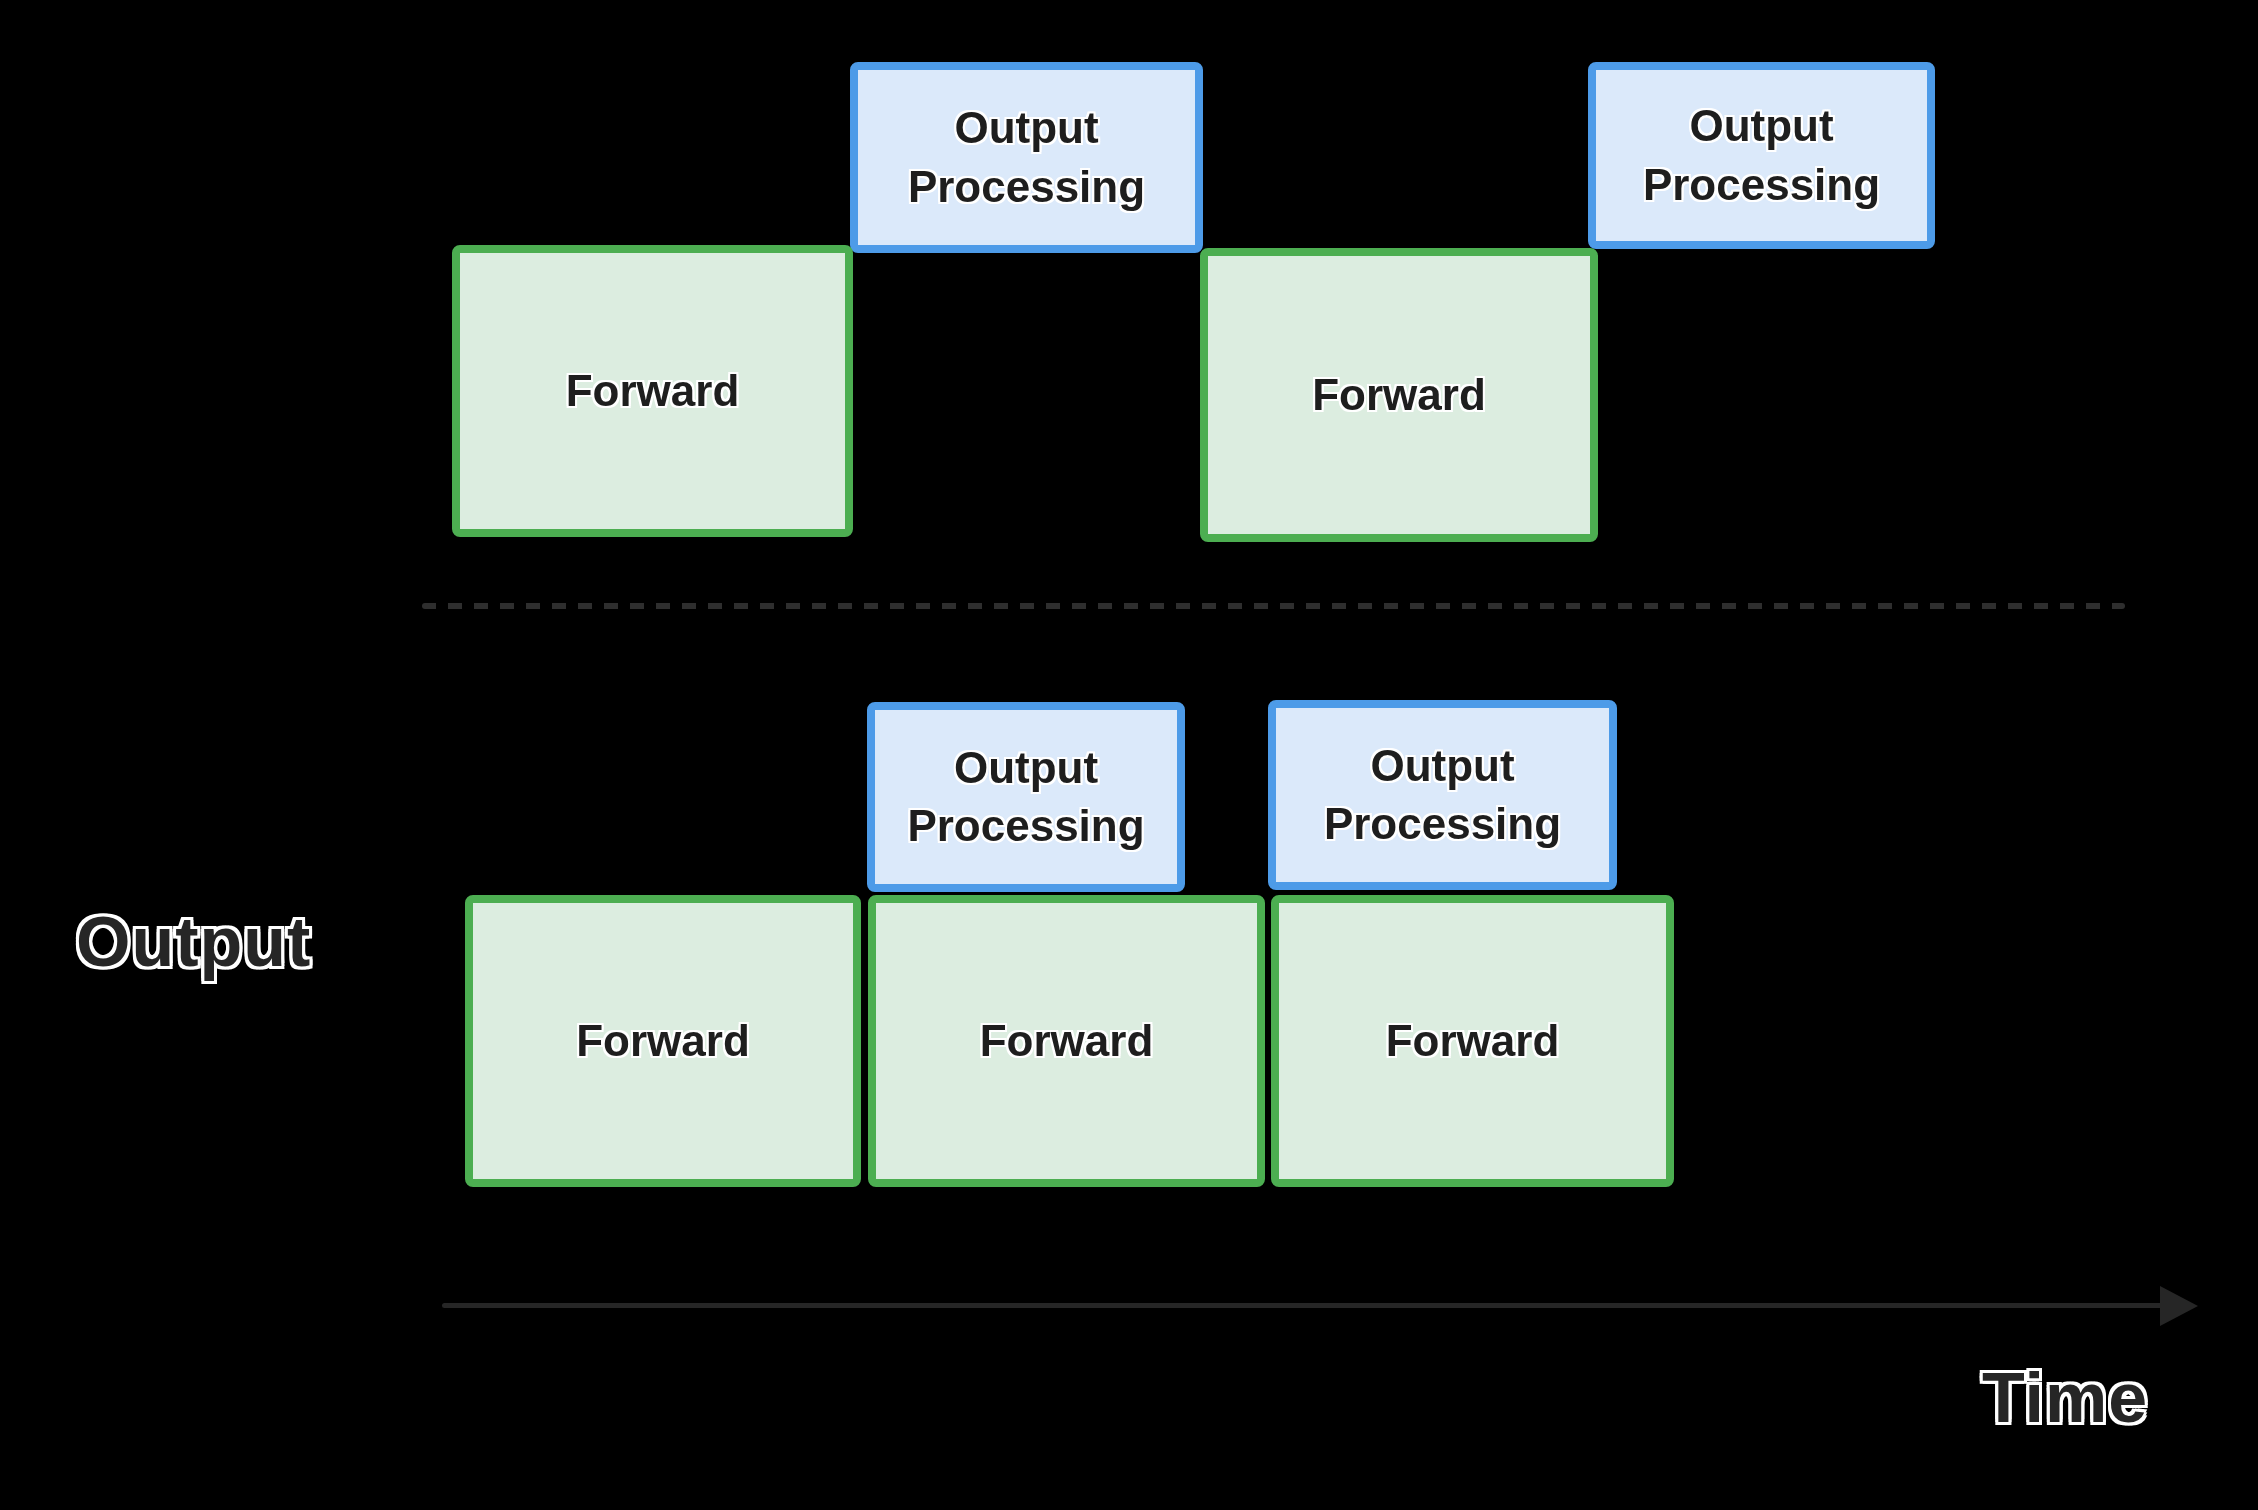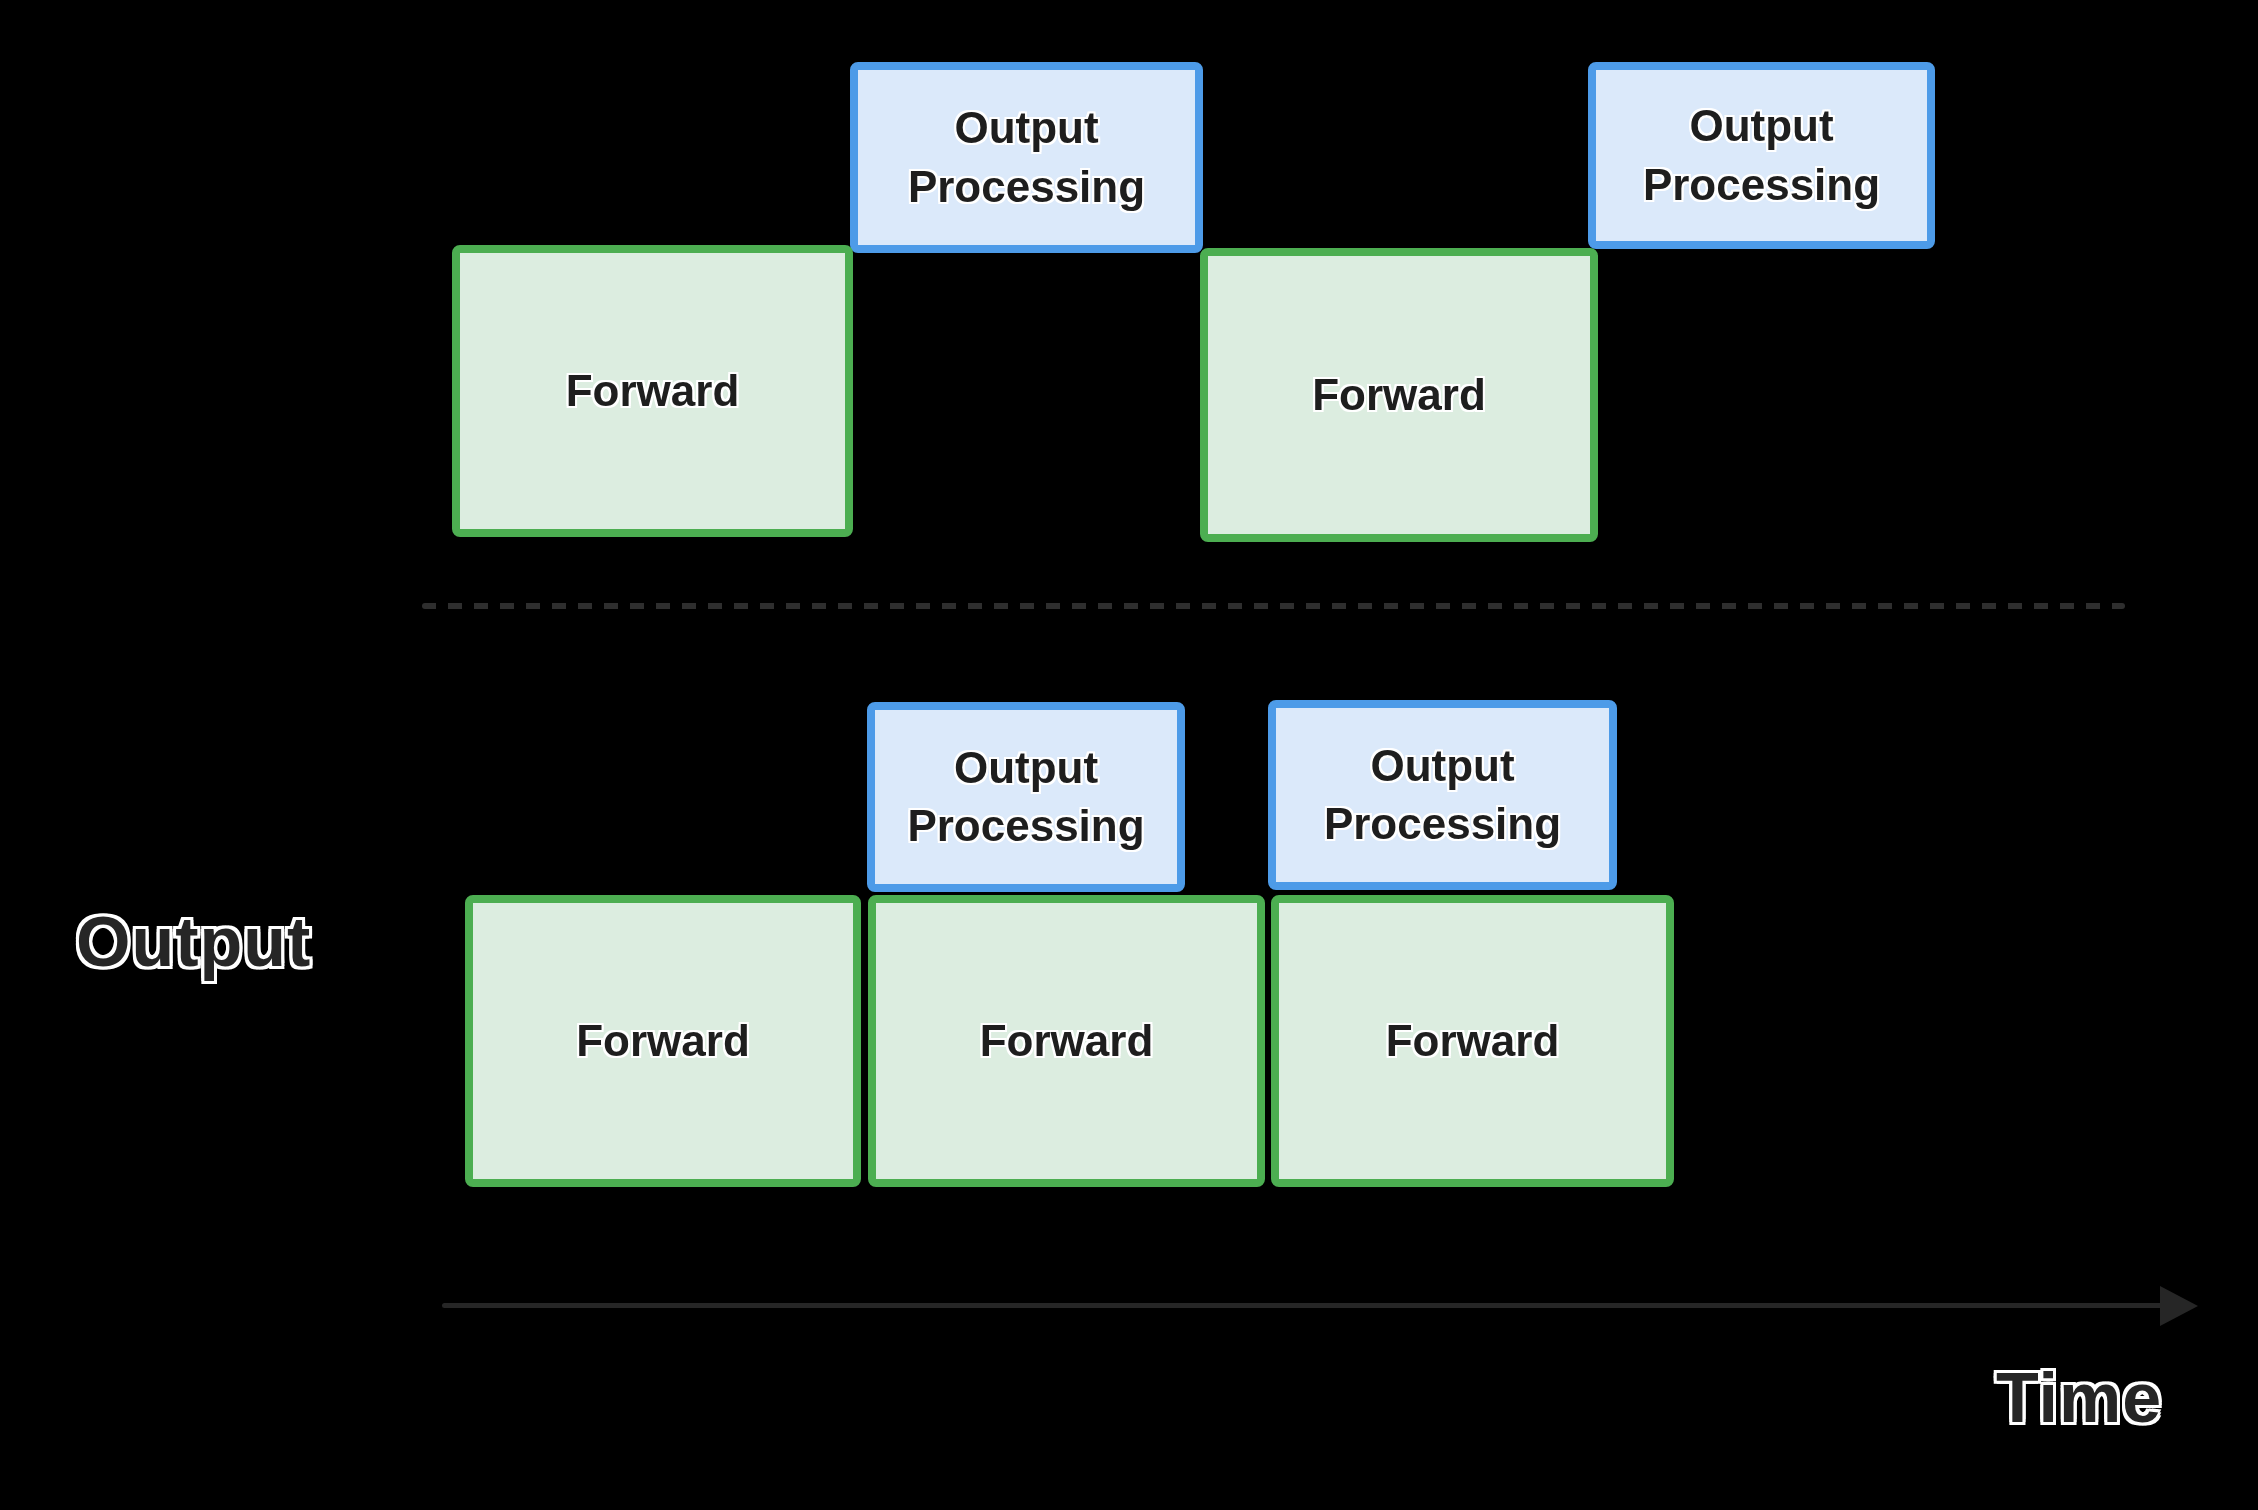--- a/index.html
+++ b/index.html
@@ -90,21 +90,20 @@
     position: absolute;
     left: 1982px;
     top: 1358px;
     color: var(--label-text, #262626);
     font-size: 70px;
     font-weight: 700;
     letter-spacing: 1px;
     text-shadow:
       -3px -3px 0 #fff, 3px -3px 0 #fff, -3px 3px 0 #fff, 3px 3px 0 #fff,
       -3px 0 0 #fff, 3px 0 0 #fff, 0 -3px 0 #fff, 0 3px 0 #fff;
-    margin-left: 14px;
   }
 </style>
 </head>
 <body>
 
 <div class="canvas">
 
 
   <div class="block forward" style="left:452px; top:245px; width:401px; height:292px;">
     <span class="block-label">Forward</span>

